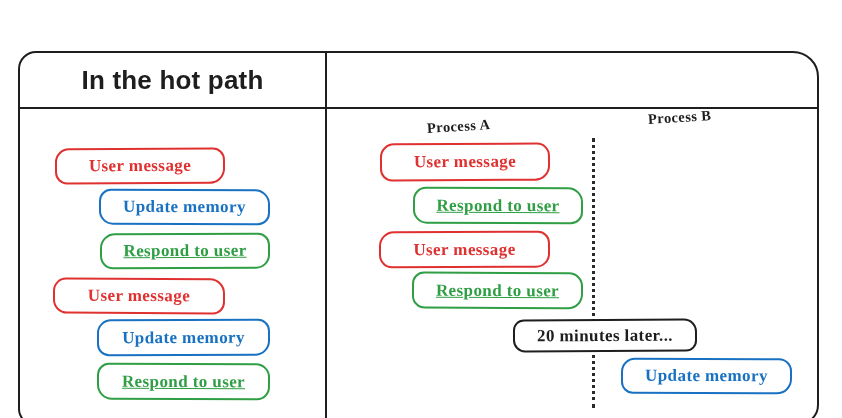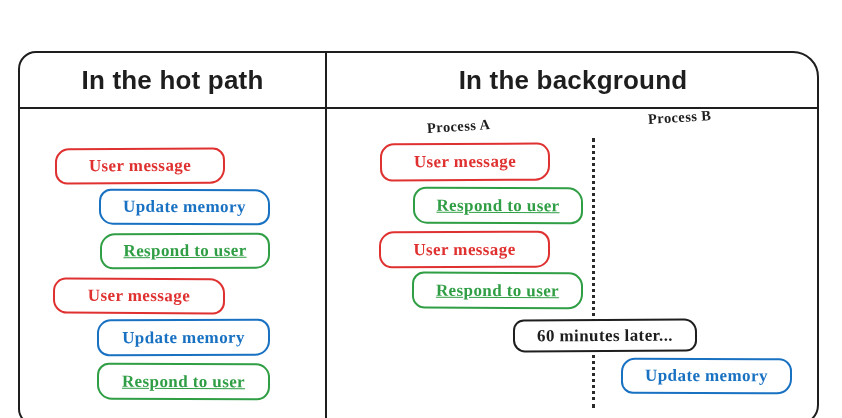--- a/index.html
+++ b/index.html
@@ -120,21 +120,20 @@
     border-left: 3.5px dotted #2a2a2a;
   }
 </style>
 </head>
 <body>
 
 <div class="canvas">
 
   <div class="frame">
     <div class="title left hand-title">In the hot path</div>
-    <div class="title right">In the background</div>
     <div class="header-line"></div>
     <div class="panel-divider"></div>
   </div>
 
   <div class="box red hand lb1">
     <span>User message</span>
   </div>
   <div class="box blue hand lb2">
     <span>Update memory</span>
   </div>
@@ -162,20 +161,20 @@
     <span>Respond to user</span>
   </div>
   <div class="box red hand rb3">
     <span>User message</span>
   </div>
   <div class="box green hand rb4">
     <span>Respond to user</span>
   </div>
 
   <div class="box black hand note">
-    <span>60 minutes later...</span>
+    <span>20 minutes later...</span>
   </div>
 
   <div class="box blue hand rb5">
     <span>Update memory</span>
   </div>
 
 </div>
 
 </body></html>

